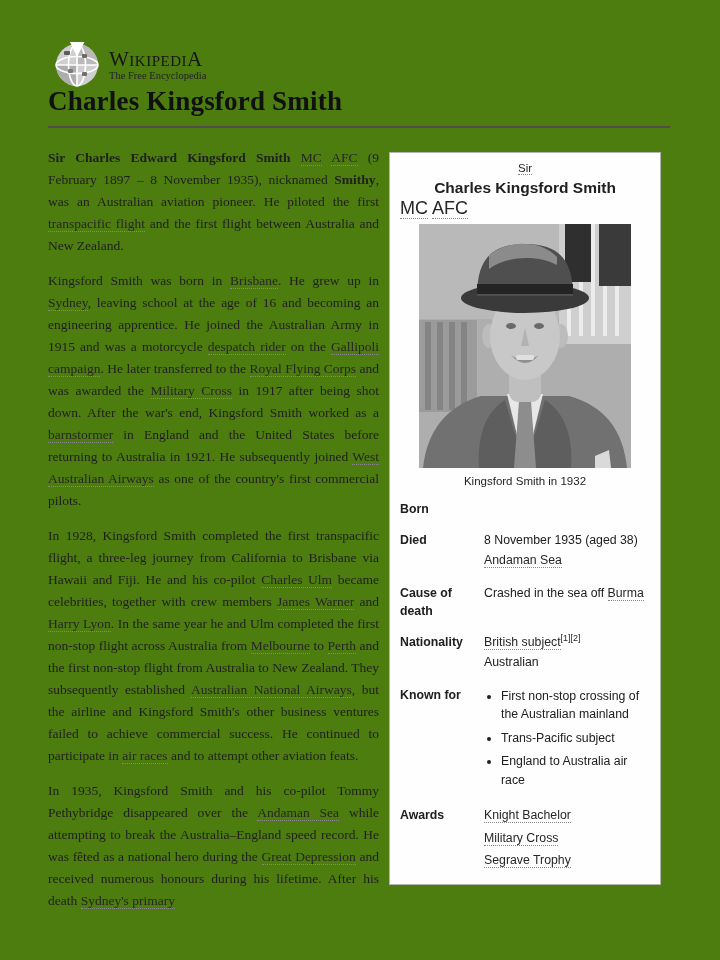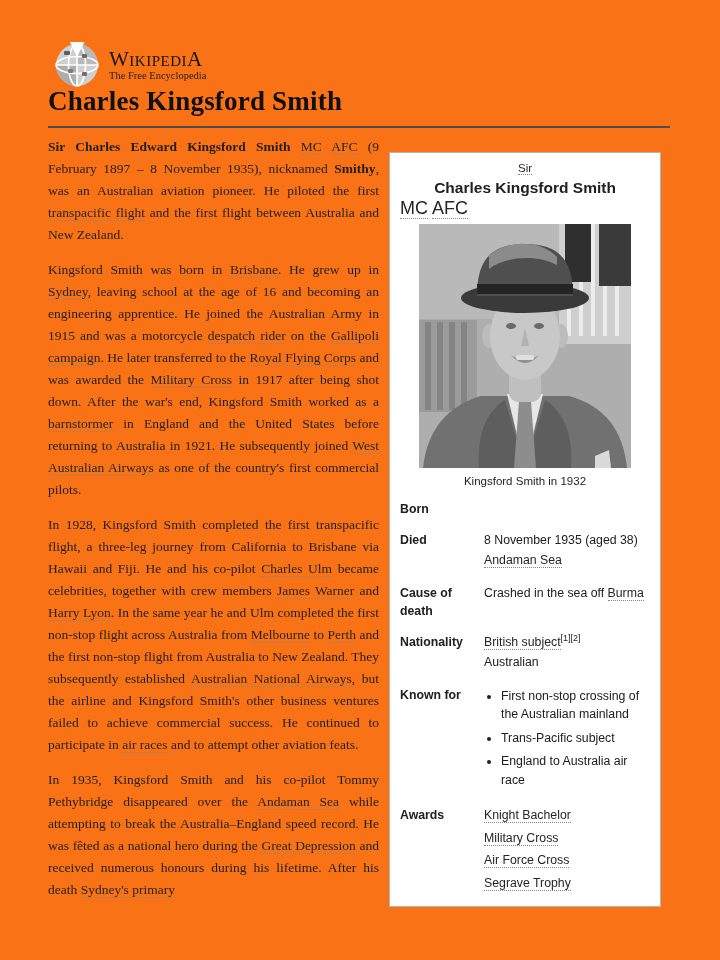--- a/index.html
+++ b/index.html
@@ -1,19 +1,19 @@
 <!DOCTYPE html>
 <html><head>
 <meta charset="utf-8">
 <style>
   * { box-sizing: border-box; }
   html, body { margin: 0; padding: 0; background: #ffffff; }
   .page {
     position: relative; width: 720px; height: 960px;
-    background: #f97316; overflow: hidden; color: #1c1c1c;
+    background: #4d7c0f; overflow: hidden; color: #1c1c1c;
     font-family: "Liberation Serif", serif;
     text-decoration: underline;
   }
   
   .site-header { position: absolute; left: 54px; top: 42px; display: flex; align-items: center; gap: 9px; }
   .logo-globe { width: 46px; height: 46px; flex: none; }
   .wordmark-block { display: flex; flex-direction: column; }
   .wordmark {
     font-family: "Liberation Serif", serif; font-variant: small-caps;
     font-size: 21px; letter-spacing: 0.5px; color: #161616; line-height: 22px;
@@ -23,21 +23,21 @@
   .article-title {
     position: absolute; left: 48px; top: 86px; margin: 0;
     font-size: 27px; font-weight: bold; color: #101010; letter-spacing: 0.2px;
   }
   .title-rule {
     position: absolute; left: 48px; right: 50px; top: 126px;
     border: none; border-top: 2px solid #4d4d4d; margin: 0;
   }
   
   .body-col {
-    position: absolute; left: 48px; top: 136px; width: 331px;
+    position: absolute; left: 48px; top: 147px; width: 331px;
     font-size: 13.5px; line-height: 22px; text-align: justify; color: #1f1f1f;
   }
   .body-col p { margin: 0 0 13px 0; }
   b { font-weight: bold; }
   .lnk {
     color: #262626; text-decoration: none;
     border-bottom: 1px dotted #878787; cursor: pointer;
   }
   sup.ref { font-size: 9px; color: #262626; line-height: 0; cursor: pointer; }
   
@@ -174,20 +174,19 @@
               <li data-name="known-for-item">Trans-Pacific subject</li>
               <li data-name="known-for-item">England to Australia air race</li>
             </ul>
           </div>
         </div>
         <div class="ib-row" data-name="infobox-row-awards">
           <div class="ib-label" data-name="infobox-label">Awards</div>
           <div class="ib-value" data-name="infobox-value">
             <div class="ib-line" data-name="infobox-value-line"><a class="lnk" data-name="wiki-link">Knight Bachelor</a></div>
             <div class="ib-line" data-name="infobox-value-line"><a class="lnk" data-name="wiki-link">Military Cross</a></div>
-            <div class="ib-line" data-name="infobox-value-line"><a class="lnk" data-name="wiki-link">Air Force Cross</a></div>
             <div class="ib-line" data-name="infobox-value-line"><a class="lnk" data-name="wiki-link">Segrave Trophy</a></div>
           </div>
         </div>
       </div>
   </aside>
 
 </div>
 
 </body></html>

